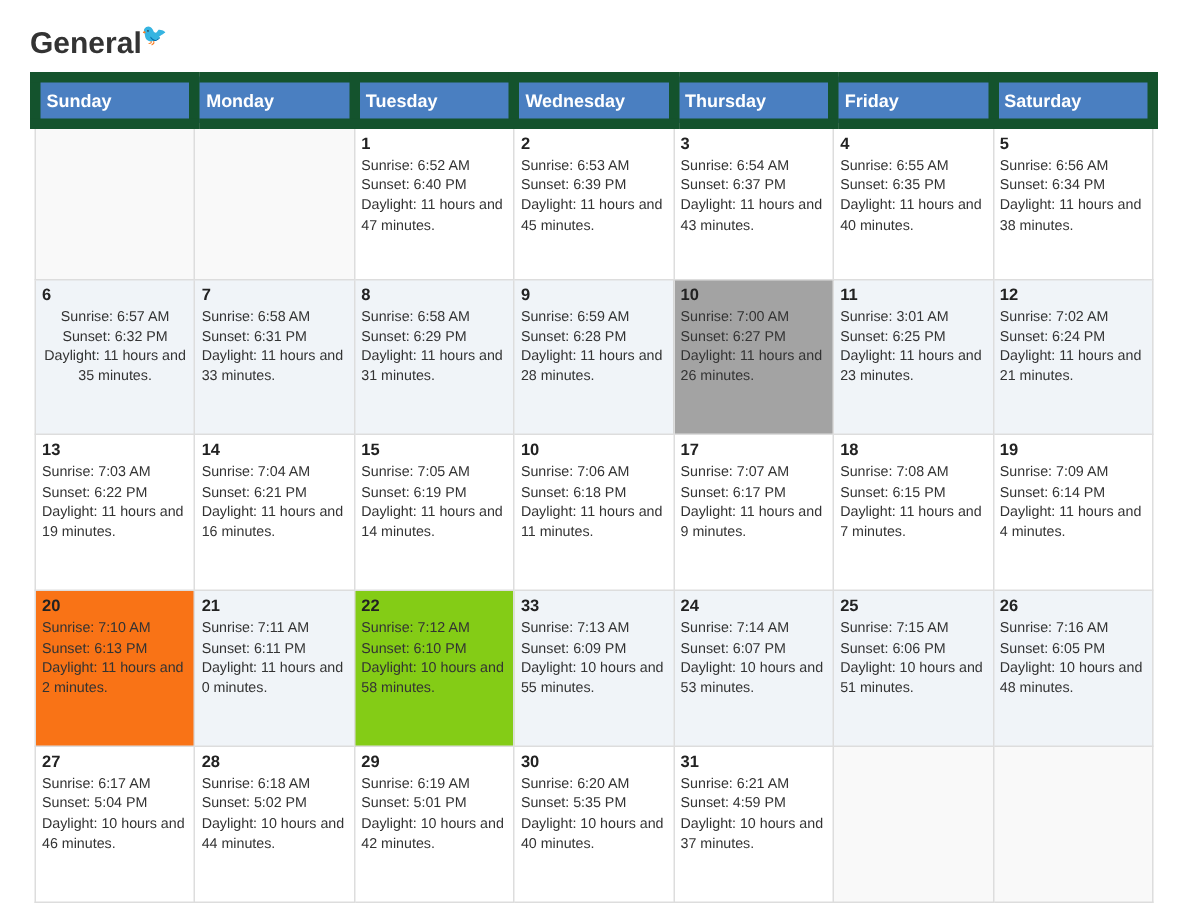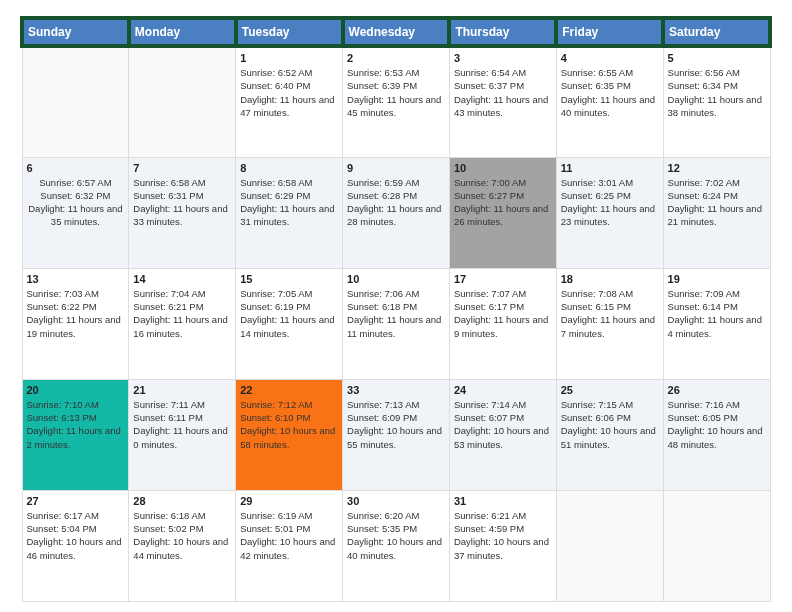--- a/index.html
+++ b/index.html
@@ -48,21 +48,21 @@
       width: 100%;
       table-layout: fixed;
     }
     .calendar th {
       background: #4a7fc1;
       color: #fff;
       font-size: 12px;
       font-weight: bold;
       padding: 5px 4px;
       text-align: left;
-      border: 4px solid #14532d;
+      border: 7px solid #14532d;
     }
     .calendar td {
       border: 1px solid #ddd;
       vertical-align: top;
       padding: 4px 4px 3px 4px;
       font-size: 10px;
       color: #333;
       height: 82px;
       background: #fff;
     }
@@ -82,20 +82,34 @@
     .day-info {
       font-size: 9.5px;
       color: #333;
       line-height: 1.4;
     }
   </style>
 </head>
 <body>
 
 <div class="page">
+  <div class="header">
+    <div class="logo">
+      <div style="display:flex;align-items:center;gap:2px;">
+        <div style="font-size:20px;font-weight:bold;color:#333;line-height:1;">
+          <span style="color:#333;">General</span><span style="color:#4a90d9;font-size:14px;vertical-align:super;">🐦</span>
+        </div>
+      </div>
+      <div style="font-size:20px;font-weight:bold;color:#4a90d9;line-height:1;margin-top:-2px;"></div>
+    </div>
+    <div class="title-area">
+      <div class="month-title"></div>
+      <div class="subtitle"></div>
+    </div>
+  </div>
 
   <table class="calendar">
     <thead>
       <tr>
       <th>Sunday</th>
           <th>Monday</th>
           <th>Tuesday</th>
           <th>Wednesday</th>
           <th>Thursday</th>
           <th>Friday</th>
@@ -219,33 +233,33 @@
 Daylight: 11 hours and 7 minutes.</div>
           </td>
           <td>
             <span class="day-num">19</span>
             <div class="day-info" style="white-space: pre-line;">Sunrise: 7:09 AM
 Sunset: 6:14 PM
 Daylight: 11 hours and 4 minutes.</div>
           </td>
         </tr>
         <tr>
-          <td style="background: #14b8a6;">
+          <td style="background: #f97316;">
             <span class="day-num">20</span>
             <div class="day-info" style="white-space: pre-line;">Sunrise: 7:10 AM
 Sunset: 6:13 PM
 Daylight: 11 hours and 2 minutes.</div>
           </td>
           <td style="background: rgb(240, 244, 248);">
             <span class="day-num">21</span>
             <div class="day-info" style="white-space: pre-line;">Sunrise: 7:11 AM
 Sunset: 6:11 PM
 Daylight: 11 hours and 0 minutes.</div>
           </td>
-          <td style="background: #f97316;">
+          <td style="background: #84cc16;">
             <span class="day-num">22</span>
             <div class="day-info" style="white-space: pre-line;">Sunrise: 7:12 AM
 Sunset: 6:10 PM
 Daylight: 10 hours and 58 minutes.</div>
           </td>
           <td style="background: rgb(240, 244, 248);">
             <span class="day-num">33</span>
             <div class="day-info" style="white-space: pre-line;">Sunrise: 7:13 AM
 Sunset: 6:09 PM
 Daylight: 10 hours and 55 minutes.</div>

